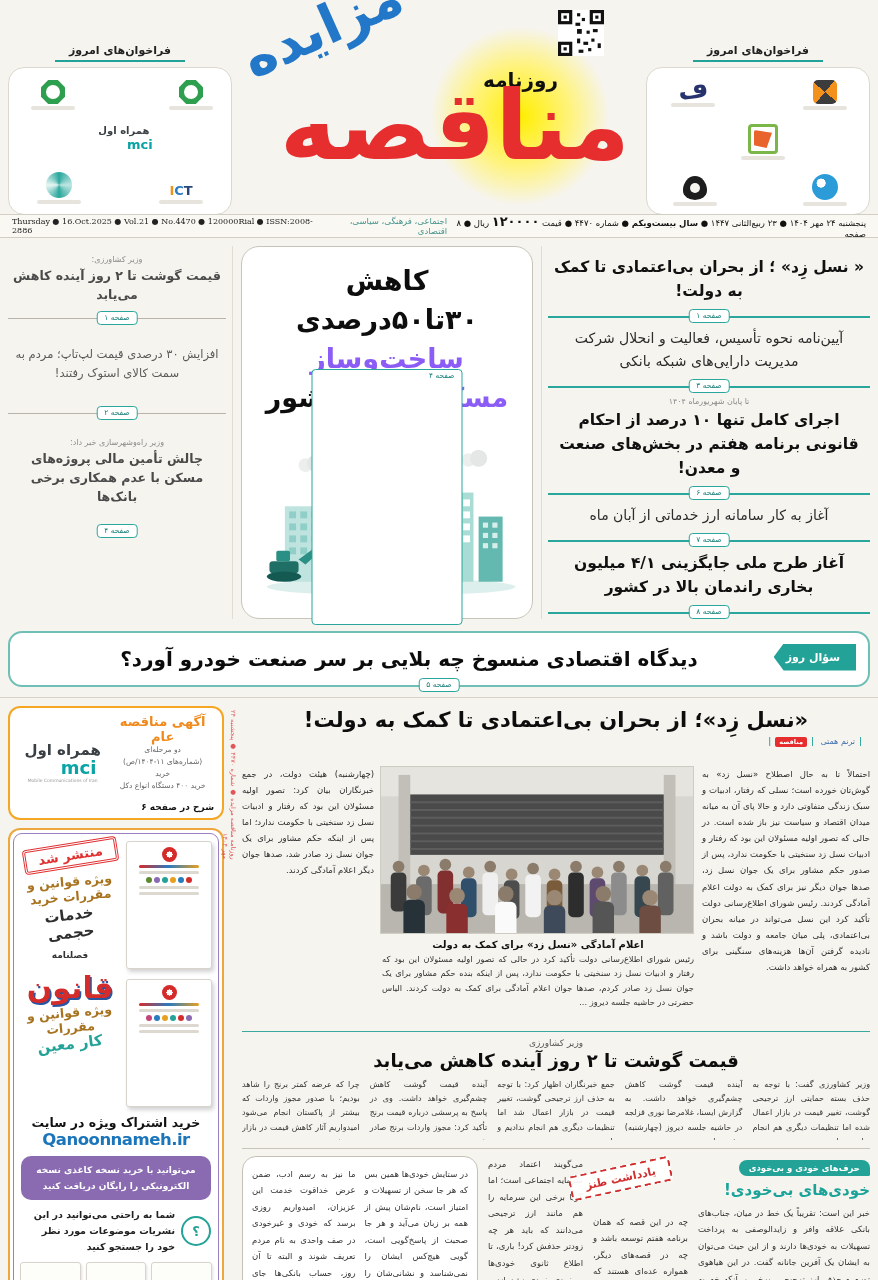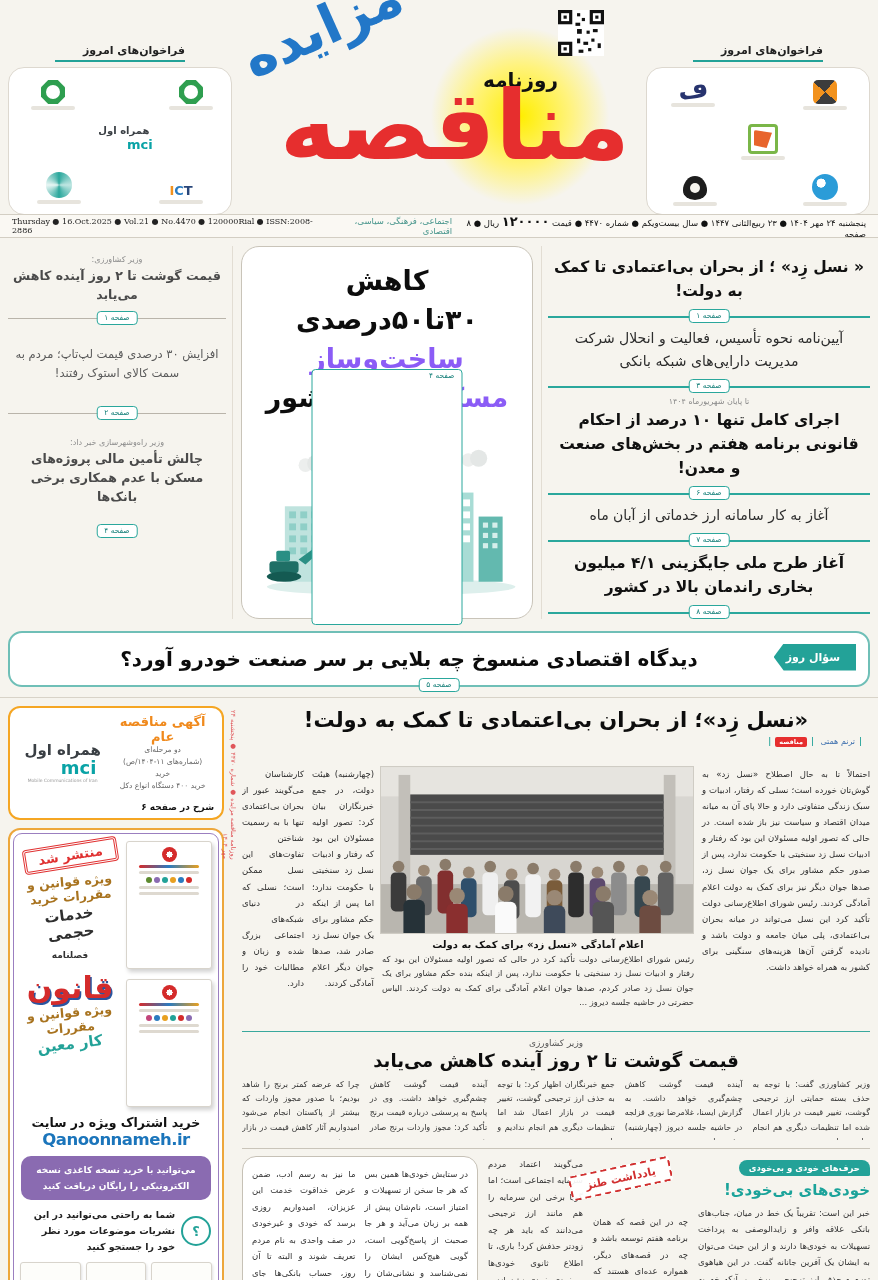--- a/index.html
+++ b/index.html
@@ -4,21 +4,21 @@
 <style>
   html,body{margin:0;padding:0;}
   body{width:878px;background:#eceae3;font-family:"DejaVu Sans",sans-serif;direction:rtl;}
   .page{position:relative;width:878px;min-height:1280px;background:#f6f4ee;overflow:hidden;}
 
   
   .header{position:relative;height:238px;}
   .calls{position:absolute;top:44px;width:224px;}
   .calls.left{left:8px;}
   .calls.right{right:8px;}
-  .calls-title{width:130px;margin:0 auto 5px;text-align:right;font-size:11px;font-weight:bold;color:#222;border-bottom:2px solid #23a298;padding-bottom:3px;}
+  .calls-title{width:130px;margin:0 auto 5px;text-align:center;font-size:11px;font-weight:bold;color:#222;border-bottom:2px solid #23a298;padding-bottom:3px;}
   .calls-box{border:1px solid #ddd8cf;border-radius:16px;background:#fff;height:146px;position:relative;}
   .logo{position:absolute;display:flex;flex-direction:column;align-items:center;gap:2px;}
   .emblem{width:24px;height:24px;background:#2e9e4f;clip-path:polygon(30% 0,70% 0,100% 30%,100% 70%,70% 100%,30% 100%,0 70%,0 30%);position:relative;}
   .emblem:after{content:"";position:absolute;inset:5px;border-radius:50%;background:#fff;}
   .logo-cap{width:44px;height:4px;background:#e7e4dd;border-radius:2px;}
   .mci-fa{font-size:10px;font-weight:900;color:#3a3f44;line-height:1;}
   .mci-en{font-size:13px;font-weight:bold;color:#0aa3a6;line-height:1;direction:ltr;padding-left:32px;}
   .mci-sub{font-size:4px;color:#999;direction:ltr;}
   .swirl{width:26px;height:26px;border-radius:50%;background:conic-gradient(#2aa79c,#bfe6e2,#2aa79c,#e8f6f4,#2aa79c);}
   .ict{font-size:13px;font-weight:900;direction:ltr;}
@@ -37,21 +37,21 @@
   .glow{position:absolute;right:34px;top:24px;width:180px;height:180px;border-radius:50%;
         background:radial-gradient(circle,#ffee00 0%,#fff37e 40%,rgba(255,243,126,0) 70%);}
   .rooznameh{position:absolute;right:86px;top:66px;font-size:20px;font-weight:900;color:#101010;}
   .title-main{position:absolute;right:14px;top:76px;font-size:96px;font-weight:900;color:#e62e2e;line-height:1;letter-spacing:-4px;}
   .title-sec{position:absolute;left:4px;top:-6px;font-size:54px;font-weight:900;color:#2277c8;transform:rotate(-24deg);letter-spacing:-2px;}
   .qr{position:absolute;right:40px;top:8px;width:46px;height:46px;background:#fff;}
 
   .dateline{position:absolute;left:0;right:0;top:214px;height:22px;background:#faf8f3;
             border-top:1px solid #d3cec3;border-bottom:1px solid #d3cec3;
             display:flex;align-items:center;justify-content:space-between;padding:0 12px;font-size:8.5px;color:#111;}
-  .dl-bold{font-weight:400;}
+  .dl-bold{font-weight:700;}
   .dl-price{font-weight:900;font-size:13px;}
   .dl-center{color:#47958c;font-size:8.5px;}
   .dl-en{direction:ltr;font-size:8px;font-family:"DejaVu Serif",serif;color:#222;}
 
   
   .front{display:flex;padding:8px 8px 0;align-items:stretch;}
   .front-right{width:322px;border-left:1px solid #e2ddd3;padding-left:6px;}
   .front-left{width:218px;border-right:1px solid #e2ddd3;padding-right:6px;}
   .center-box{flex:1;margin:0 8px;border:1.5px solid #c9c4b9;border-radius:18px;background:#fff;position:relative;padding:14px 8px 4px;}
   .item{position:relative;padding:9px 4px 13px;}
@@ -505,21 +505,20 @@
                   <circle cx="8" cy="8" r="8" fill="#9a8875"></circle>
                   <rect x="-3" y="16" width="22" height="40" rx="6" fill="#6d4c41"></rect>
                 </g>
             </g>
           </svg>
           <div class="cap-title">اعلام آمادگی «نسل زد» برای کمک به دولت</div>
           <div class="cap-text">رئیس شورای اطلاع‌رسانی دولت تأکید کرد در حالی که تصور اولیه مسئولان این بود که رفتار و ادبیات نسل زد سنخیتی با حکومت ندارد، پس از اینکه بنده حکم مشاور برای یک جوان نسل زد صادر کردم، صدها جوان اعلام آمادگی برای کمک به دولت کردند. الیاس حضرتی در حاشیه جلسه دیروز ...</div>
         </div>
 
         <div class="acol acol2">(چهارشنبه) هیئت دولت، در جمع خبرنگاران بیان کرد: تصور اولیه مسئولان این بود که رفتار و ادبیات نسل زد سنخیتی با حکومت ندارد؛ اما پس از اینکه حکم مشاور برای یک جوان نسل زد صادر شد، صدها جوان دیگر اعلام آمادگی کردند.</div>
-        <div class="acol acol3">کارشناسان می‌گویند عبور از بحران بی‌اعتمادی تنها با به رسمیت شناختن تفاوت‌های این نسل ممکن است؛ نسلی که در دنیای شبکه‌های اجتماعی بزرگ شده و زبان و مطالبات خود را دارد.</div>
       </div>
 
       <div class="divider-teal"></div>
 
       <div>
         <div class="meat-kicker">وزیر کشاورزی</div>
         <div class="meat-title">قیمت گوشت تا ۲ روز آینده کاهش می‌یابد</div>
         <div class="meat-cols">
           <div class="mcol">وزیر کشاورزی گفت: با توجه به حذف بسته حمایتی ارز ترجیحی گوشت، تغییر قیمت در بازار اعمال شده اما تنظیمات دیگری هم انجام ندادیم و تا دو روز</div>
           <div class="mcol">آینده قیمت گوشت کاهش چشم‌گیری خواهد داشت. به گزارش ایسنا، غلامرضا نوری قزلجه در حاشیه جلسه دیروز (چهارشنبه) هیئت دولت در</div>

